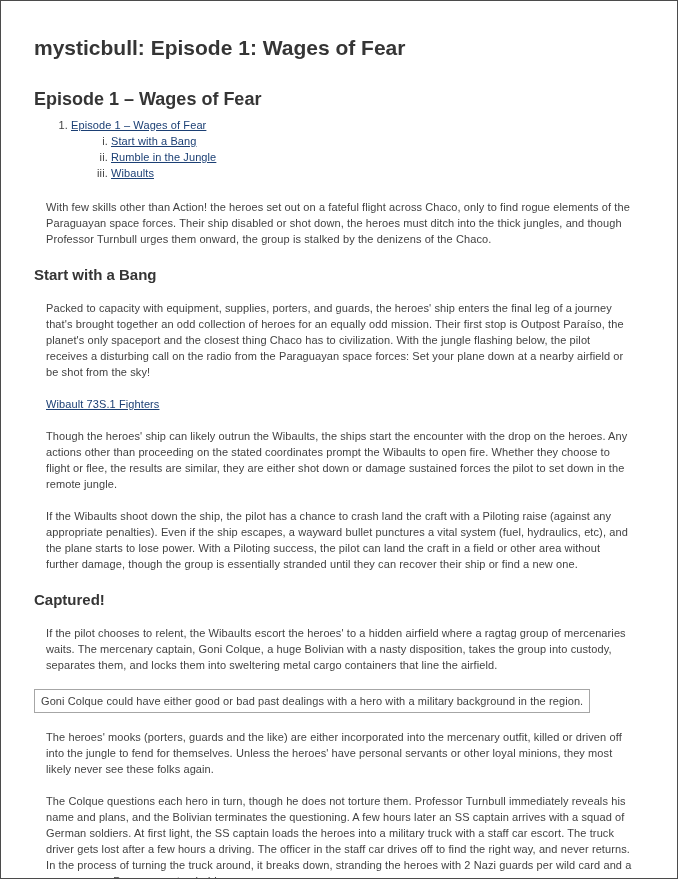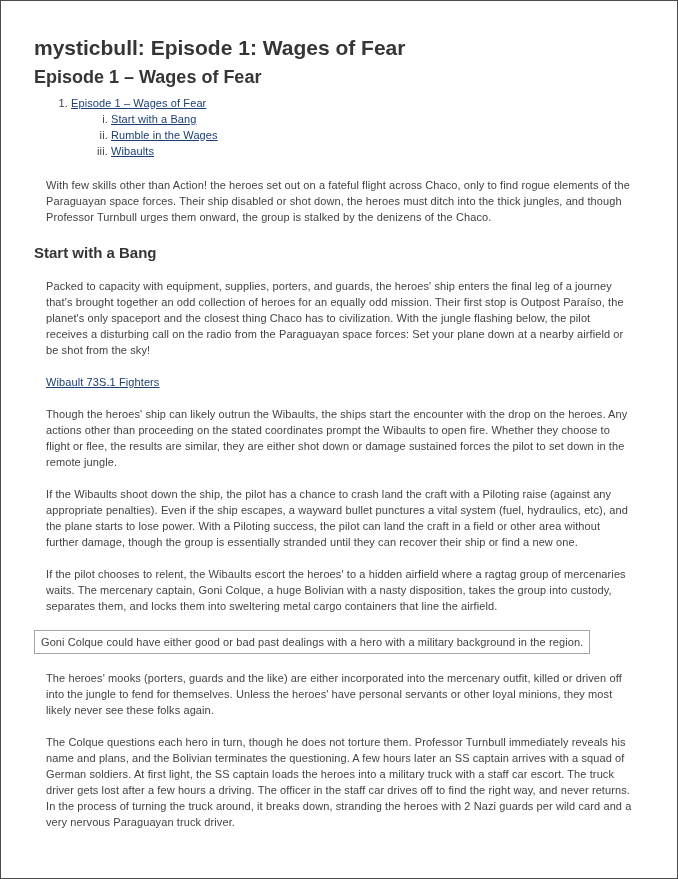--- a/index.html
+++ b/index.html
@@ -18,21 +18,21 @@
     overflow: hidden;
     font-family: "Liberation Sans", sans-serif;
     font-size: 11px;
     line-height: 16px;
     color: #424242;
     letter-spacing: 0.1px;
   }
   h1.title {
     font-size: 21px;
     line-height: 25px;
-    margin: 8px 0 6px 0;
+    margin: 8px 0 28px 0;
     color: #353535;
     letter-spacing: 0;
   }
   h2.episode {
     font-size: 18px;
     line-height: 22px;
     margin: 0 0 7px 0;
     color: #353535;
     letter-spacing: 0;
   }
@@ -78,21 +78,21 @@
   <h2 class="episode">Episode 1 – Wages of Fear</h2>
 
   <ol class="toc">
     <li>
       <a class="wikilink" href="#">Episode 1 – Wages of Fear</a>
       <ol class="toc-sub">
         <li>
           <a class="wikilink" href="#">Start with a Bang</a>
         </li>
         <li>
-          <a class="wikilink" href="#">Rumble in the Wages</a>
+          <a class="wikilink" href="#">Rumble in the Jungle</a>
         </li>
         <li>
           <a class="wikilink" href="#">Wibaults</a>
         </li>
       </ol>
     </li>
   </ol>
 
   <p>With few skills other than Action! the heroes set out on a fateful flight across Chaco, only to find rogue elements of the Paraguayan space forces. Their ship disabled or shot down, the heroes must ditch into the thick jungles, and though Professor Turnbull urges them onward, the group is stalked by the denizens of the Chaco.</p>
 
@@ -100,20 +100,21 @@
 
   <p>Packed to capacity with equipment, supplies, porters, and guards, the heroes' ship enters the final leg of a journey that's brought together an odd collection of heroes for an equally odd mission. Their first stop is Outpost Paraíso, the planet's only spaceport and the closest thing Chaco has to civilization. With the jungle flashing below, the pilot receives a disturbing call on the radio from the Paraguayan space forces: Set your plane down at a nearby airfield or be shot from the sky!</p>
 
 
   <p><a class="wikilink" href="#">Wibault 73S.1 Fighters</a></p>
 
   <p>Though the heroes' ship can likely outrun the Wibaults, the ships start the encounter with the drop on the heroes. Any actions other than proceeding on the stated coordinates prompt the Wibaults to open fire. Whether they choose to flight or flee, the results are similar, they are either shot down or damage sustained forces the pilot to set down in the remote jungle.</p>
 
   <p>If the Wibaults shoot down the ship, the pilot has a chance to crash land the craft with a Piloting raise (against any appropriate penalties). Even if the ship escapes, a wayward bullet punctures a vital system (fuel, hydraulics, etc), and the plane starts to lose power. With a Piloting success, the pilot can land the craft in a field or other area without further damage, though the group is essentially stranded until they can recover their ship or find a new one.</p>
 
+  <h3 class="section">Captured!</h3>
 
   <p>If the pilot chooses to relent, the Wibaults escort the heroes' to a hidden airfield where a ragtag group of mercenaries waits. The mercenary captain, Goni Colque, a huge Bolivian with a nasty disposition, takes the group into custody, separates them, and locks them into sweltering metal cargo containers that line the airfield.</p>
 
   <div class="note-box">Goni Colque could have either good or bad past dealings with a hero with a military background in the region.</div>
 
   <p>The heroes' mooks (porters, guards and the like) are either incorporated into the mercenary outfit, killed or driven off into the jungle to fend for themselves. Unless the heroes' have personal servants or other loyal minions, they most likely never see these folks again.</p>
 
   <p>The Colque questions each hero in turn, though he does not torture them. Professor Turnbull immediately reveals his name and plans, and the Bolivian terminates the questioning. A few hours later an SS captain arrives with a squad of German soldiers. At first light, the SS captain loads the heroes into a military truck with a staff car escort. The truck driver gets lost after a few hours a driving. The officer in the staff car drives off to find the right way, and never returns. In the process of turning the truck around, it breaks down, stranding the heroes with 2 Nazi guards per wild card and a very nervous Paraguayan truck driver.</p>
 
 </div>

